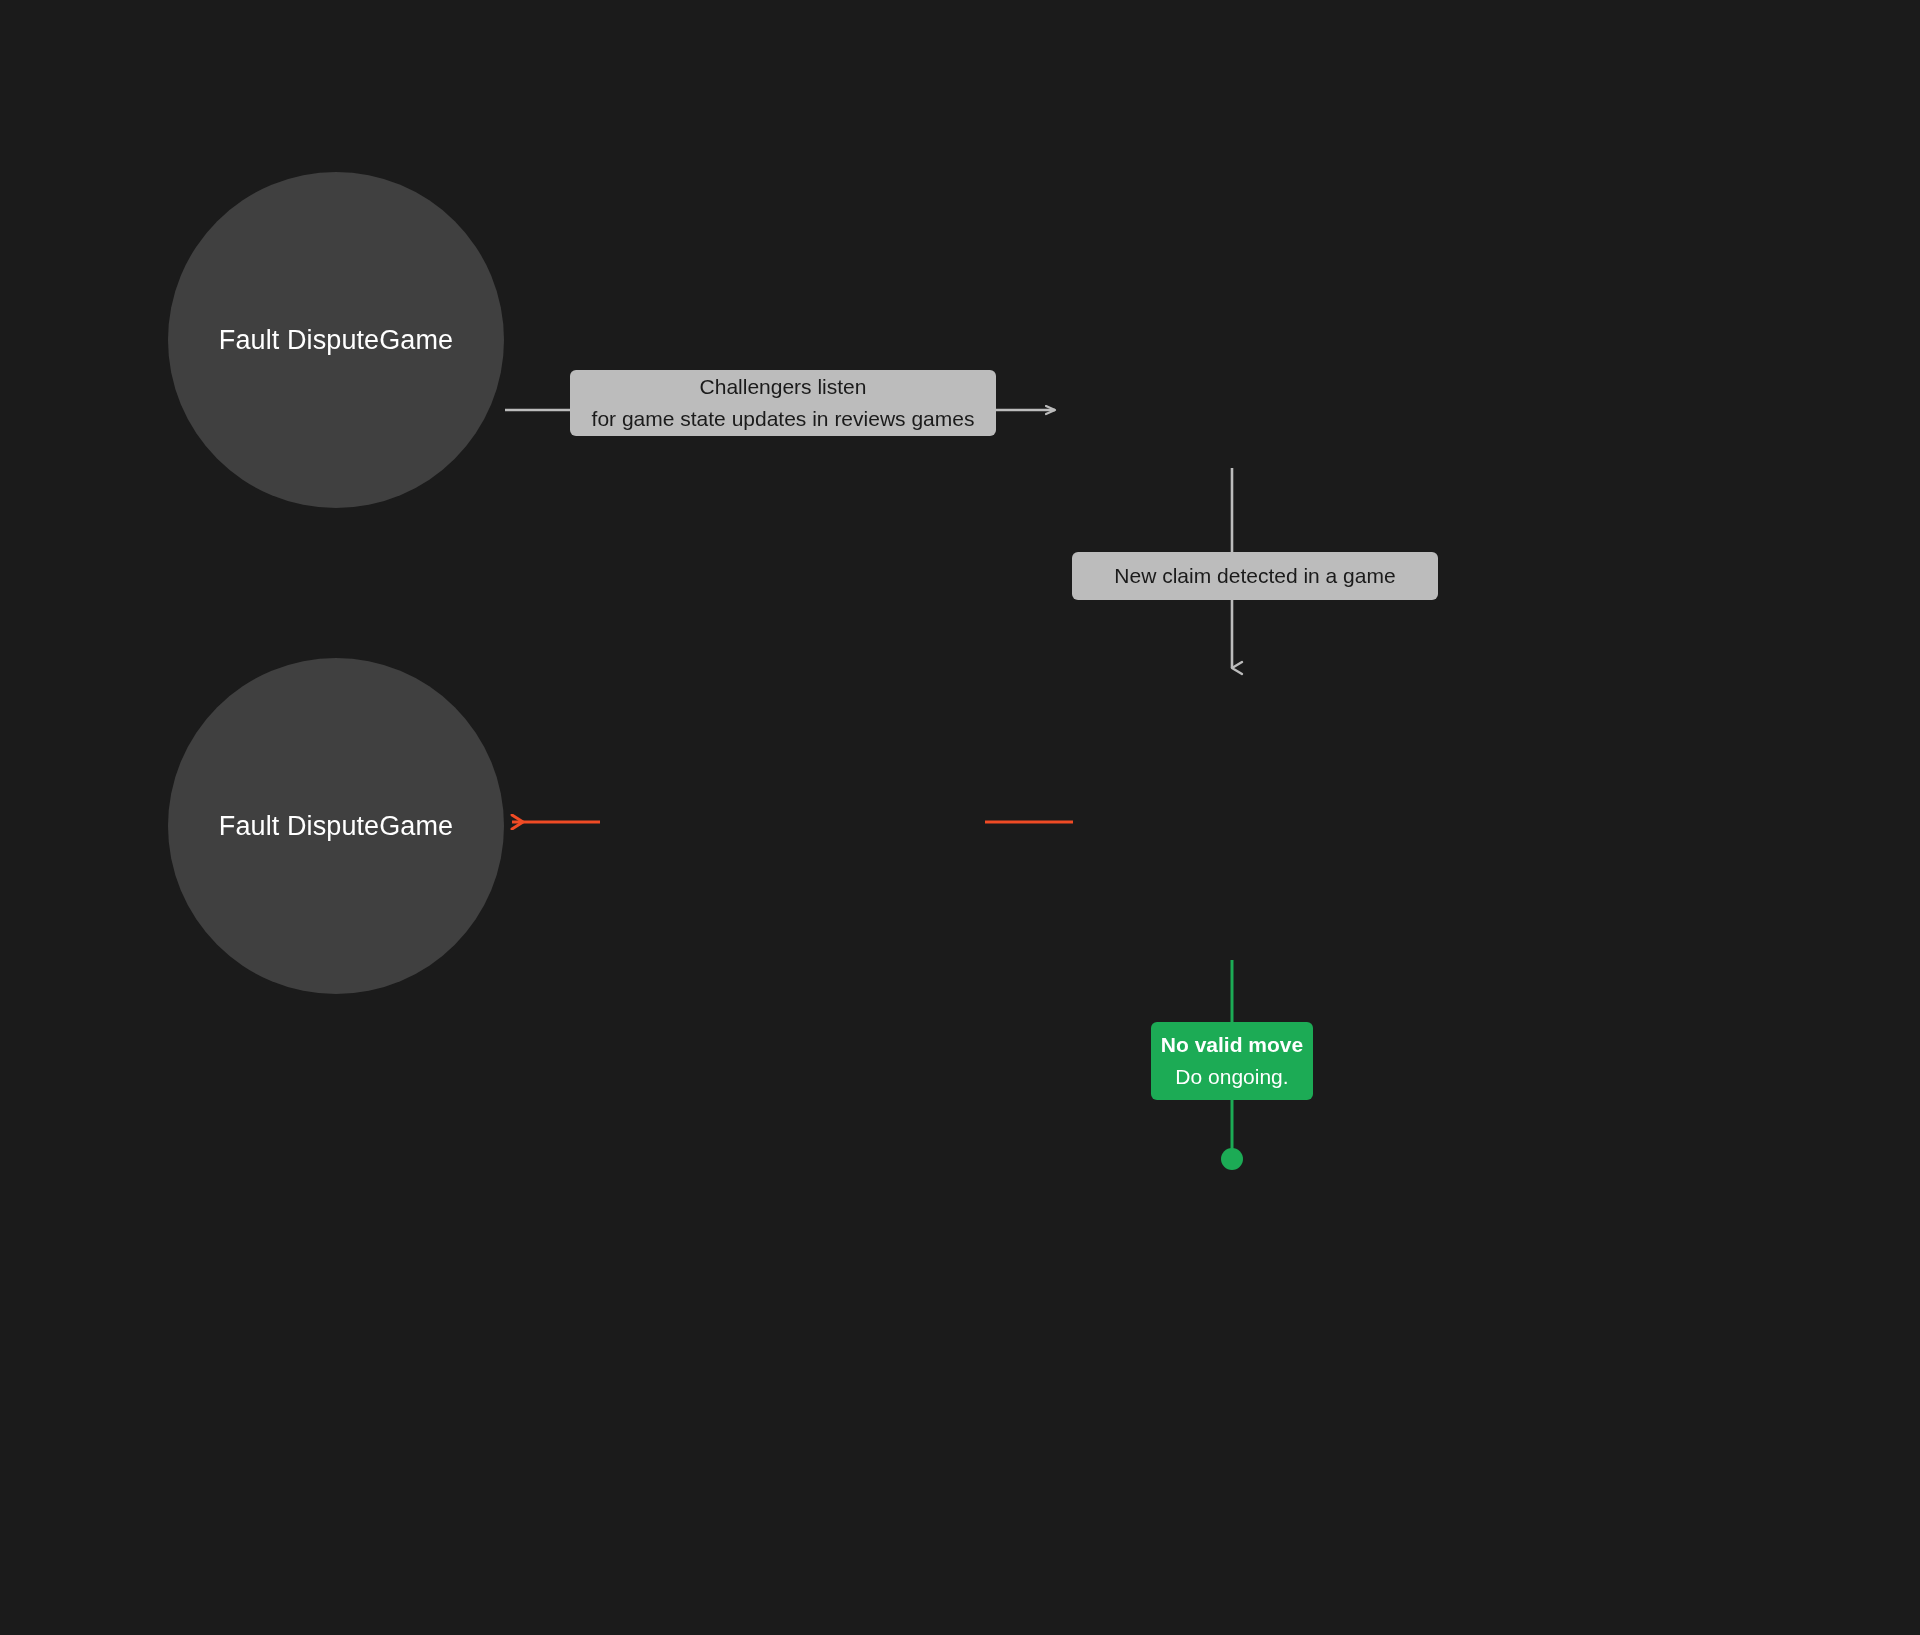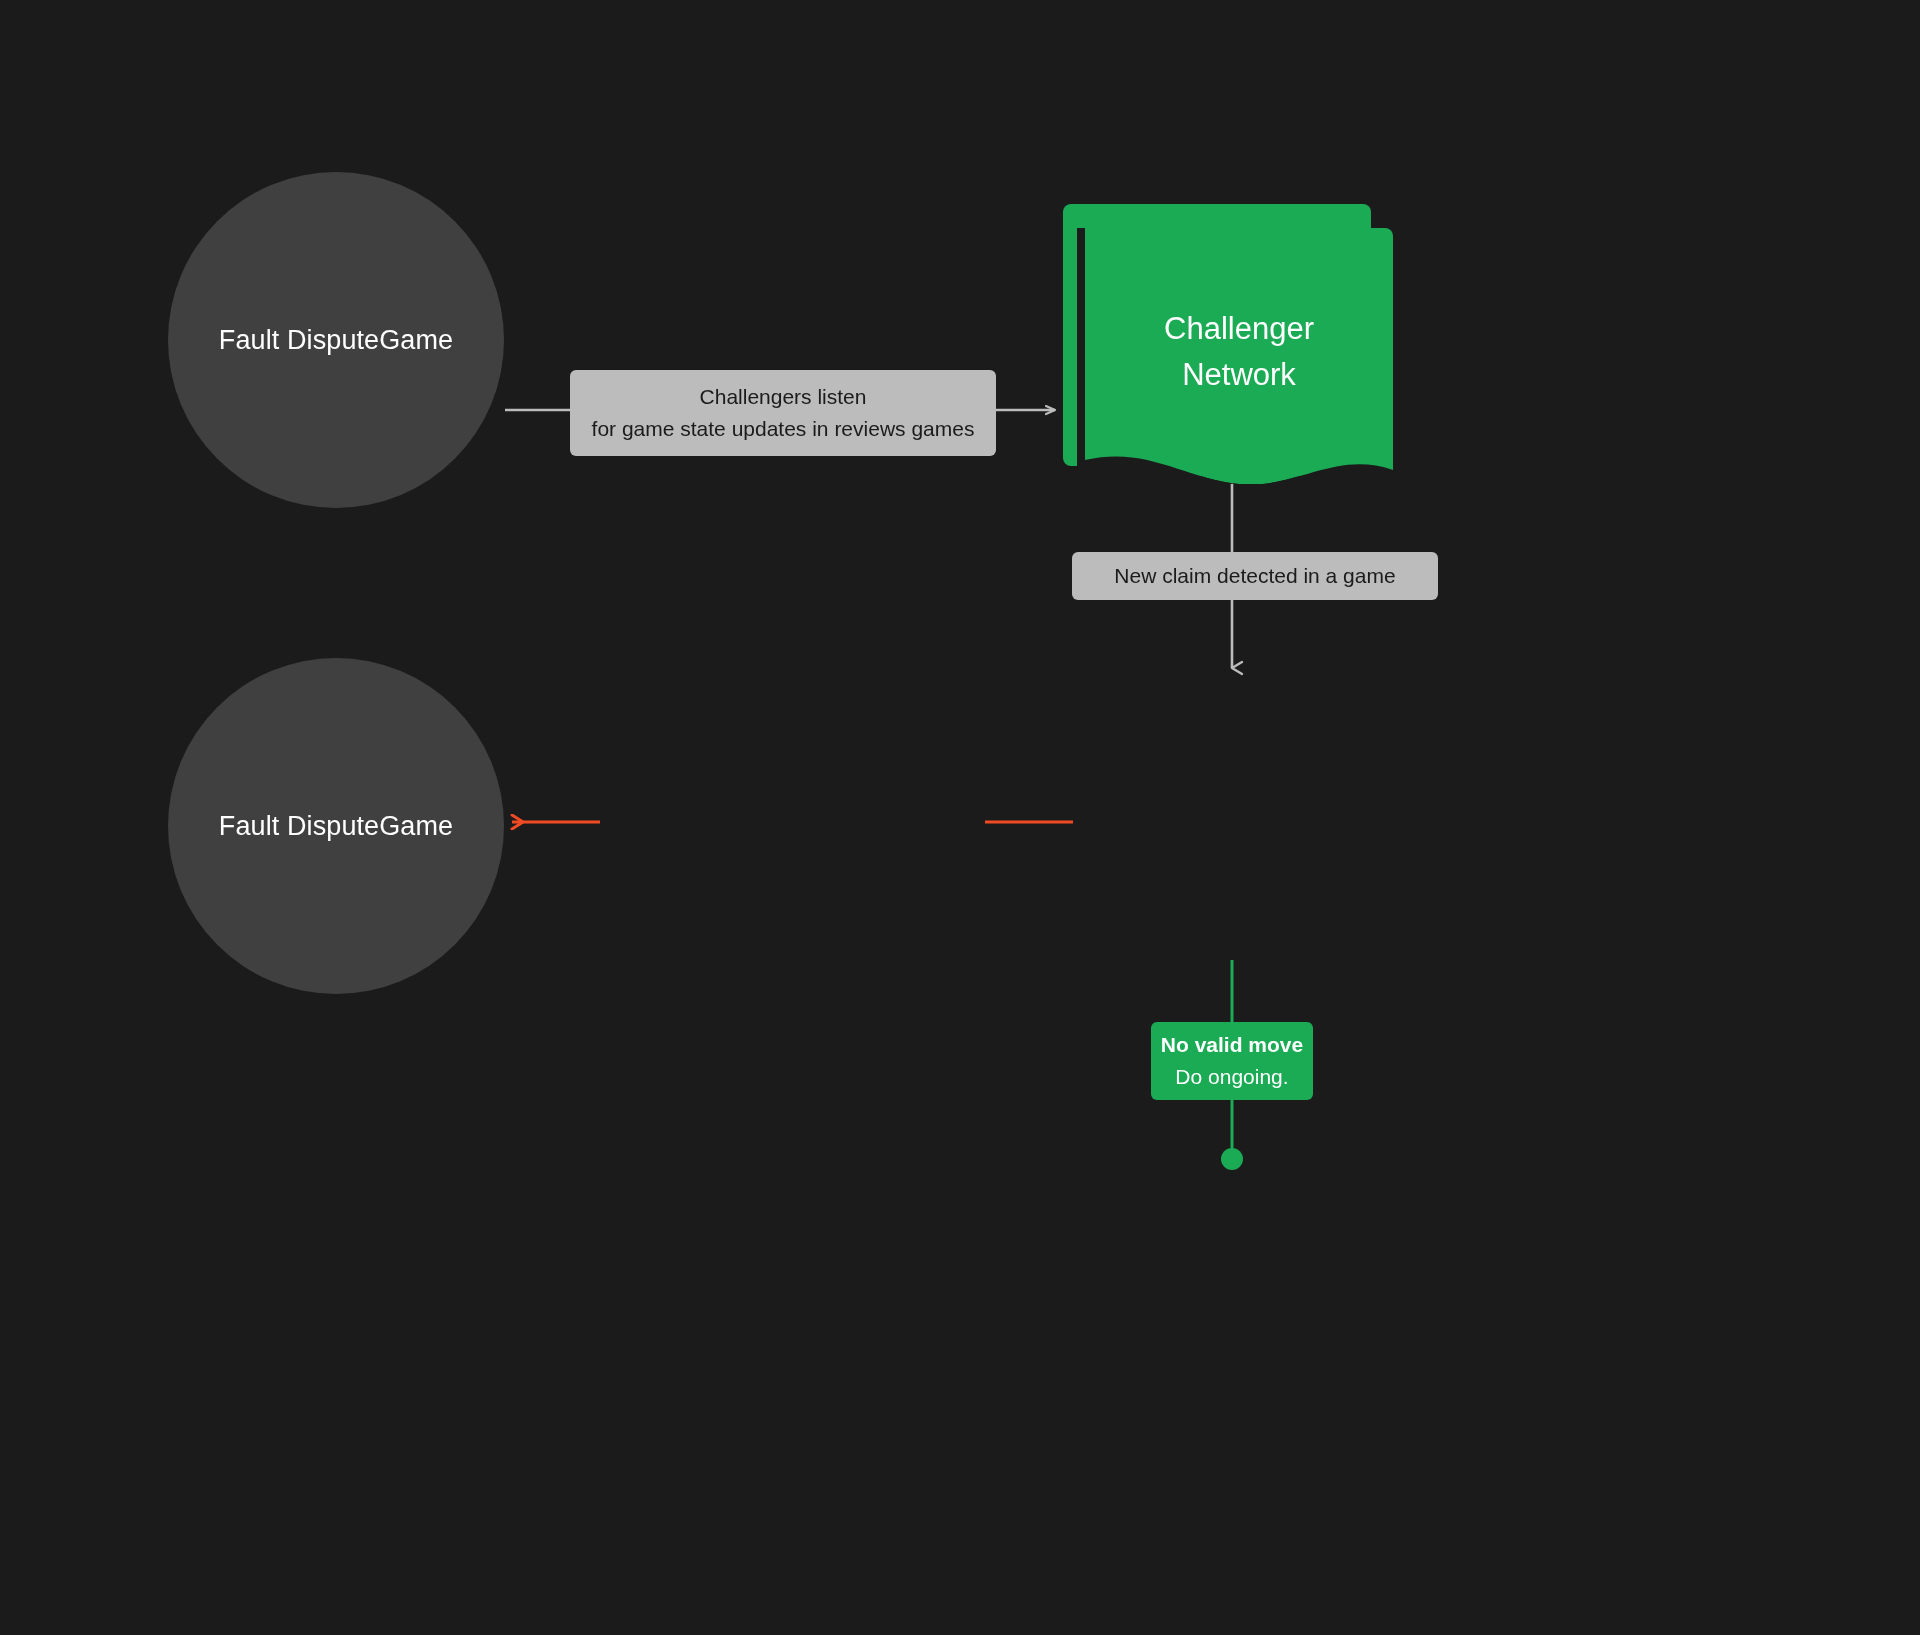--- a/index.html
+++ b/index.html
@@ -199,45 +199,30 @@
     </g>
   </svg>
 
   <div class="circle-node" style="left:168px; top:172px; width:336px; height:336px;">
     <div>
       <span class="lbl-line">Fault</span>
       <span class="lbl-line">DisputeGame</span>
     </div>
   </div>
 
-  <div class="doc-stack" style="left:1063px; top:204px; width:332px; height:282px;">
-    <div class="doc-back"></div>
-    <div class="doc-gap"></div>
-    <div class="doc-front"></div>
-    <svg class="doc-wave" viewBox="0 0 308 40" preserveAspectRatio="none">
-      <path d="M0,0 L308,0 L308,26 C250,6 210,46 154,40 C98,34 62,2 0,16 Z" fill="#1cab55"></path>
-      <path d="M0,16 C62,2 98,34 154,40 C210,46 250,6 308,26 L308,40 L0,40 Z" fill="#1b1b1b"></path>
-    </svg>
-    <div class="doc-label">
-      <div>
-        <span class="lbl-line">Challenger</span><br>
-        <span class="lbl-line">Network</span>
-      </div>
-    </div>
-  </div>
 
 
   <div class="circle-node" style="left:168px; top:658px; width:336px; height:336px;">
     <div>
       <span class="lbl-line">Fault</span>
       <span class="lbl-line">DisputeGame</span>
     </div>
   </div>
 
-  <div class="edge-label gray" style="left:570px; top:370px; width:426px; height:86px;">
+  <div class="edge-label gray" style="left:570px; top:370px; width:426px; height:66px;">
     <span class="lbl-line">Challengers listen</span>
     <span class="lbl-line">for game state updates in reviews games</span>
   </div>
 
   <div class="edge-label gray" style="left:1072px; top:552px; width:366px; height:48px;">
     <span class="lbl-line">New claim detected in a game</span>
   </div>
 
 
   <div class="edge-label green" style="left:1151px; top:1022px; width:162px; height:78px;">

